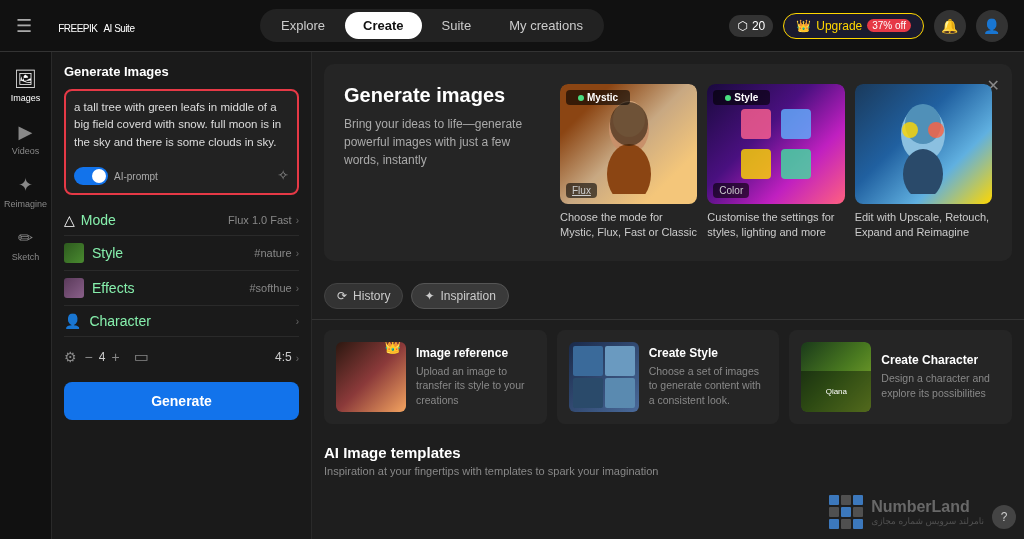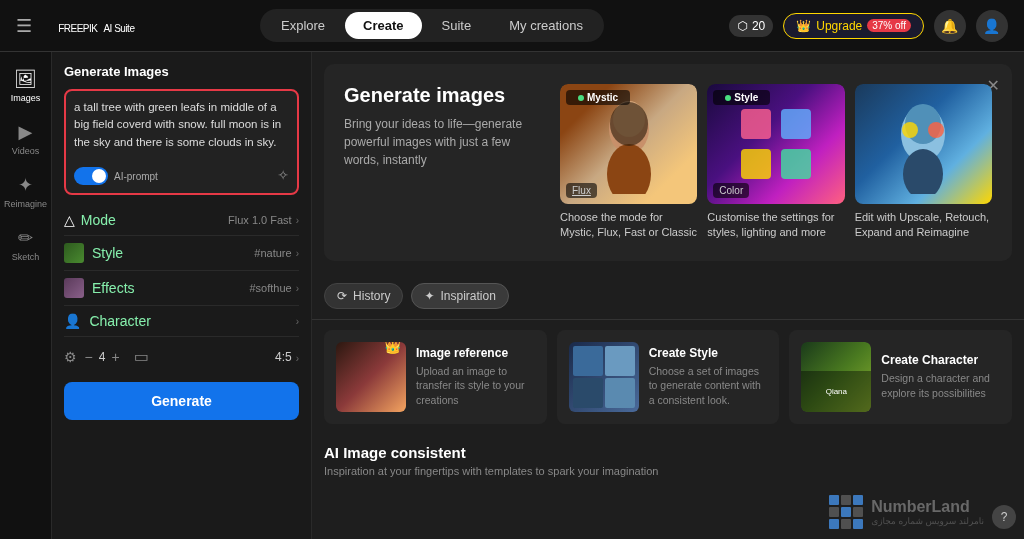--- a/index.html
+++ b/index.html
@@ -673,21 +673,21 @@
           </div>
         </div>
         <div class="feature-info">
           <div class="feature-title">Create Character</div>
           <div class="feature-desc">Design a character and explore its possibilities</div>
         </div>
       </div>
     </div>
 
     <div class="ai-templates">
-      <div class="ai-templates-title">AI Image consistent</div>
+      <div class="ai-templates-title">AI Image templates</div>
       <div class="ai-templates-desc">Inspiration at your fingertips with templates to spark your imagination</div>
     </div>
 
     <div class="watermark">
       <div class="watermark-logo">
         <div class="watermark-grid">
           <div class="wg-cell highlight"></div>
           <div class="wg-cell"></div>
           <div class="wg-cell highlight"></div>
           <div class="wg-cell"></div>

